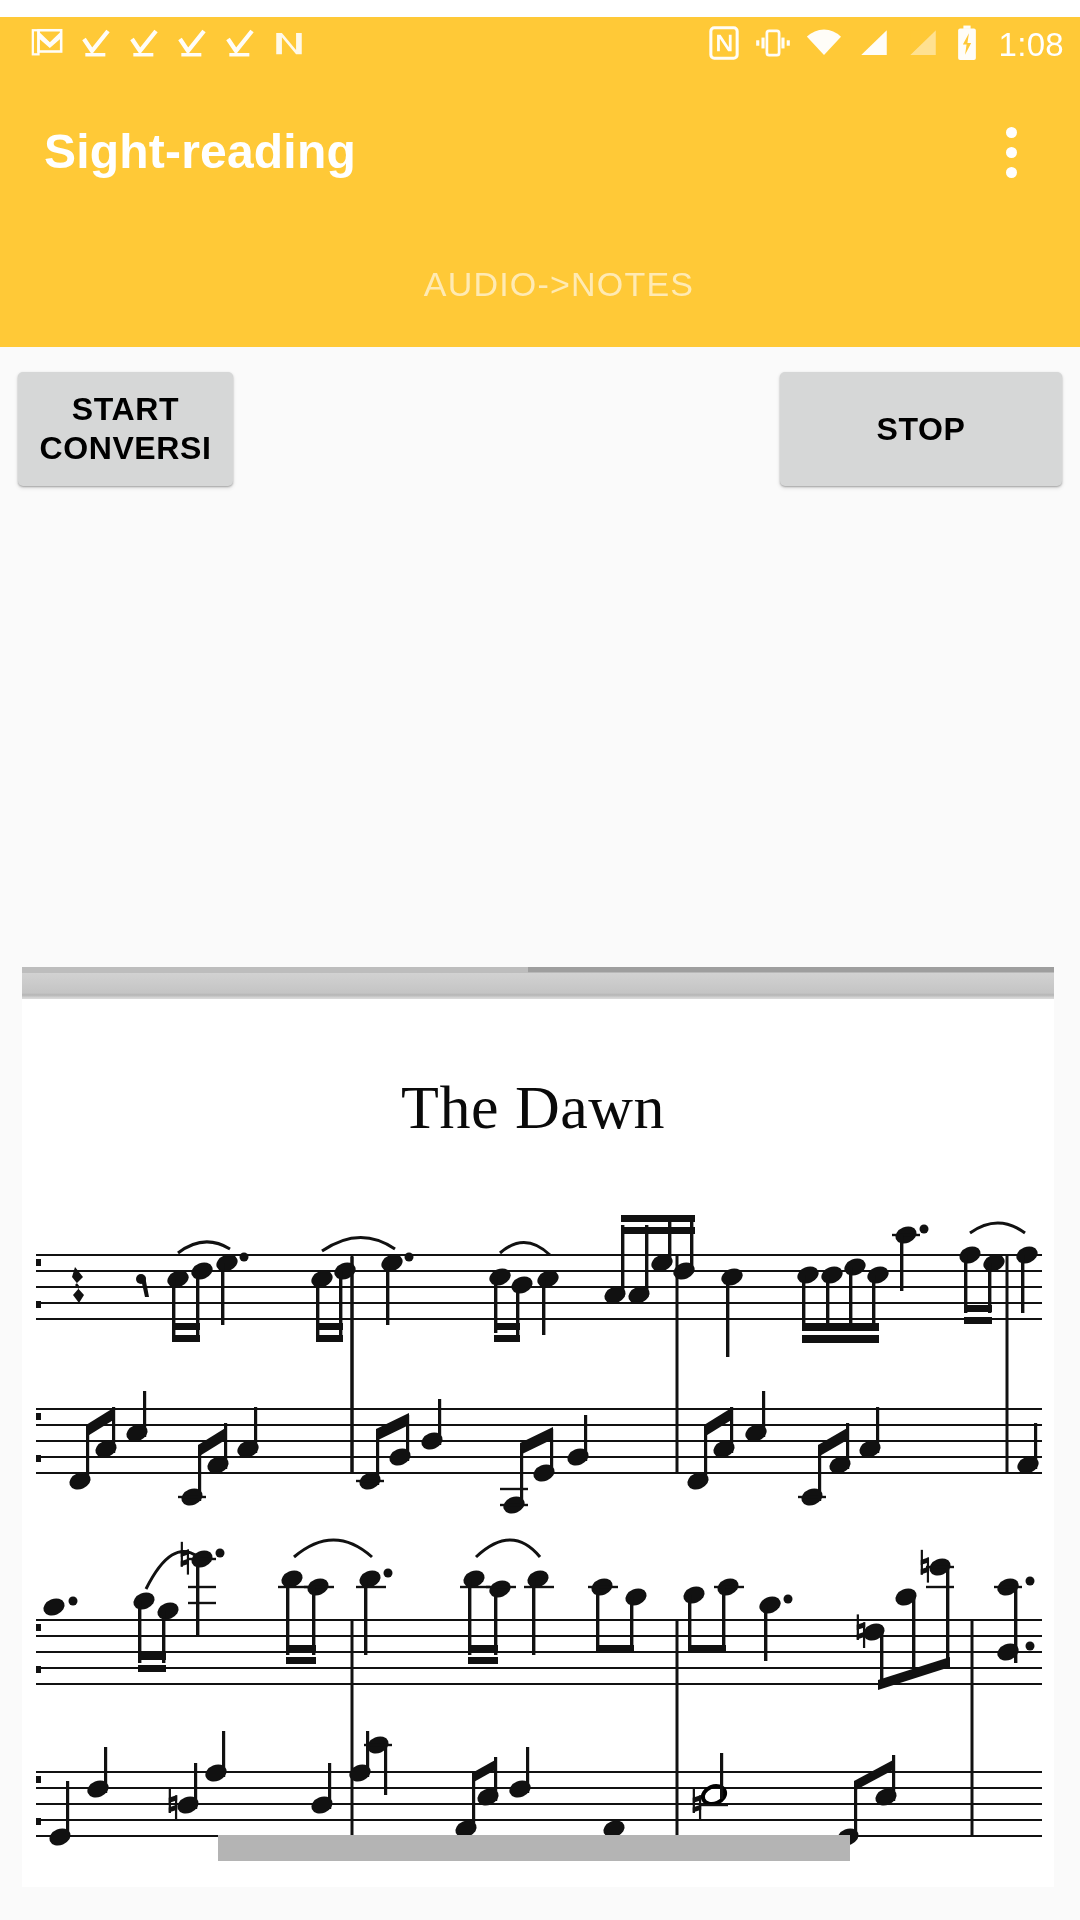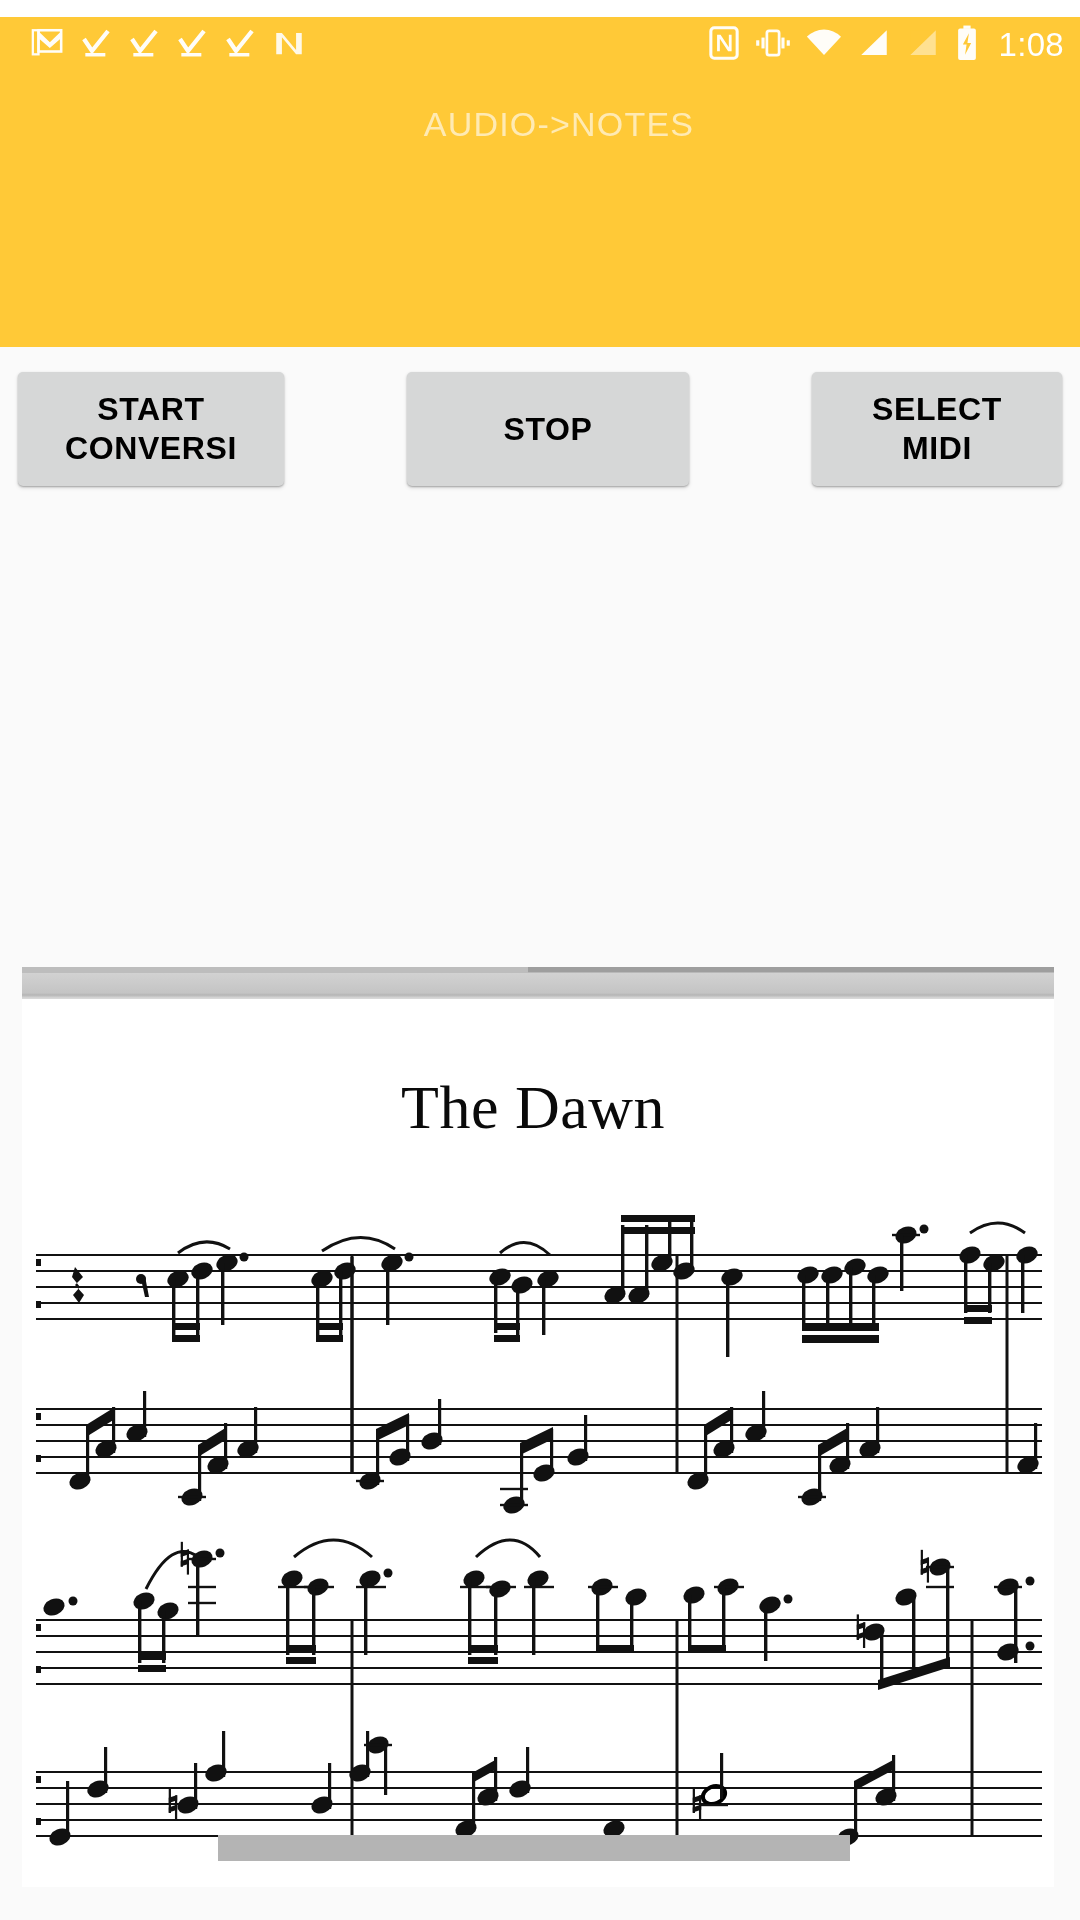--- a/index.html
+++ b/index.html
@@ -145,21 +145,21 @@
     letter-spacing: 0.6px;
     line-height: 1.22;
     text-align: center;
     padding: 18px 8px;
     box-shadow: 0 1px 2px rgba(0,0,0,0.28), 0 2px 4px rgba(0,0,0,0.12);
     cursor: pointer;
     font-family: "Liberation Sans", sans-serif;
     white-space: pre-line;
     box-sizing: border-box;
   }
-  .btn-start { width: 266px; }
+  .btn-start { width: 215px; }
   .btn-stop  { width: 282px; padding-top: 37px; padding-bottom: 37px; }
   .btn-midi  { width: 250px; }
 
   
   .score-wrap {
     position: absolute;
     left: 22px;
     top: 620px;
     width: 1032px;
     height: 920px;
@@ -292,34 +292,40 @@
         <rect x="5.4" y="0.4" width="5.2" height="2.4" fill="#fff"></rect>
         <rect x="1.6" y="2.6" width="12.8" height="22.6" rx="1.4" fill="#fff"></rect>
         <path d="M9.4 6 L5 14 L7.7 14 L6.6 21.5 L11 13 L8.3 13 Z" fill="#FFC937"></path>
       </svg>
     </span>
     <span class="status-time">1:08</span>
   </div>
 </div>
 
 <div class="app-bar">
+  <div class="app-bar-top">
+    <div class="app-title">Sight-reading</div>
+    <div class="overflow-menu">
+      <span></span>
+      <span></span>
+      <span></span>
+    </div>
+  </div>
 
   <div class="tab-bar">
     <div class="tab inactive">AUDIO-&gt;NOTES</div>
   </div>
 </div>
 
 <div class="content">
 
   <div class="button-row">
     <button class="btn btn-start">START
 CONVERSI</button>
     <button class="btn btn-stop">STOP</button>
-    <button class="btn btn-midi">SELECT
-MIDI</button>
   </div>
 
   <div class="score-wrap">
 
     <div class="score-scrollbar-top"></div>
 
     <div class="score-title">The Dawn</div>
 
     <svg class="score-svg" viewBox="0 0 1032 920" preserveAspectRatio="none">
       <defs>

